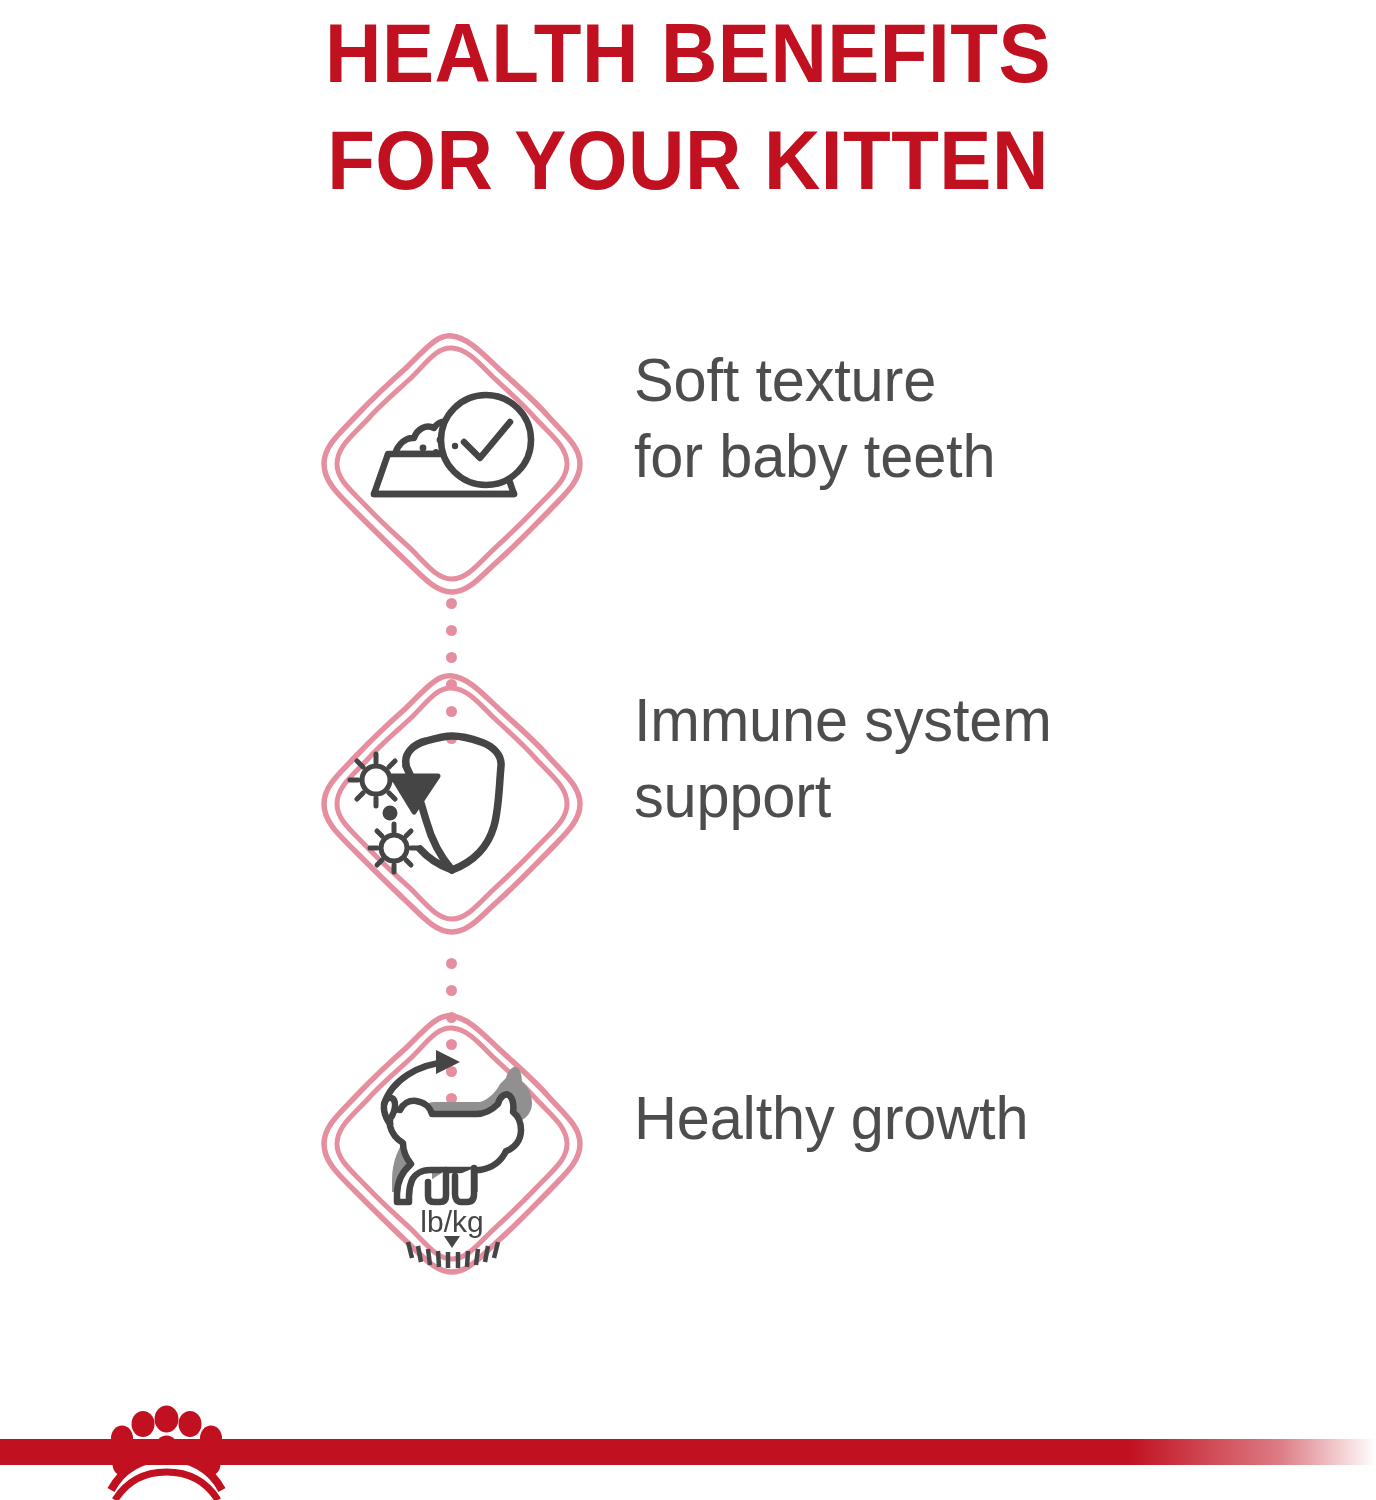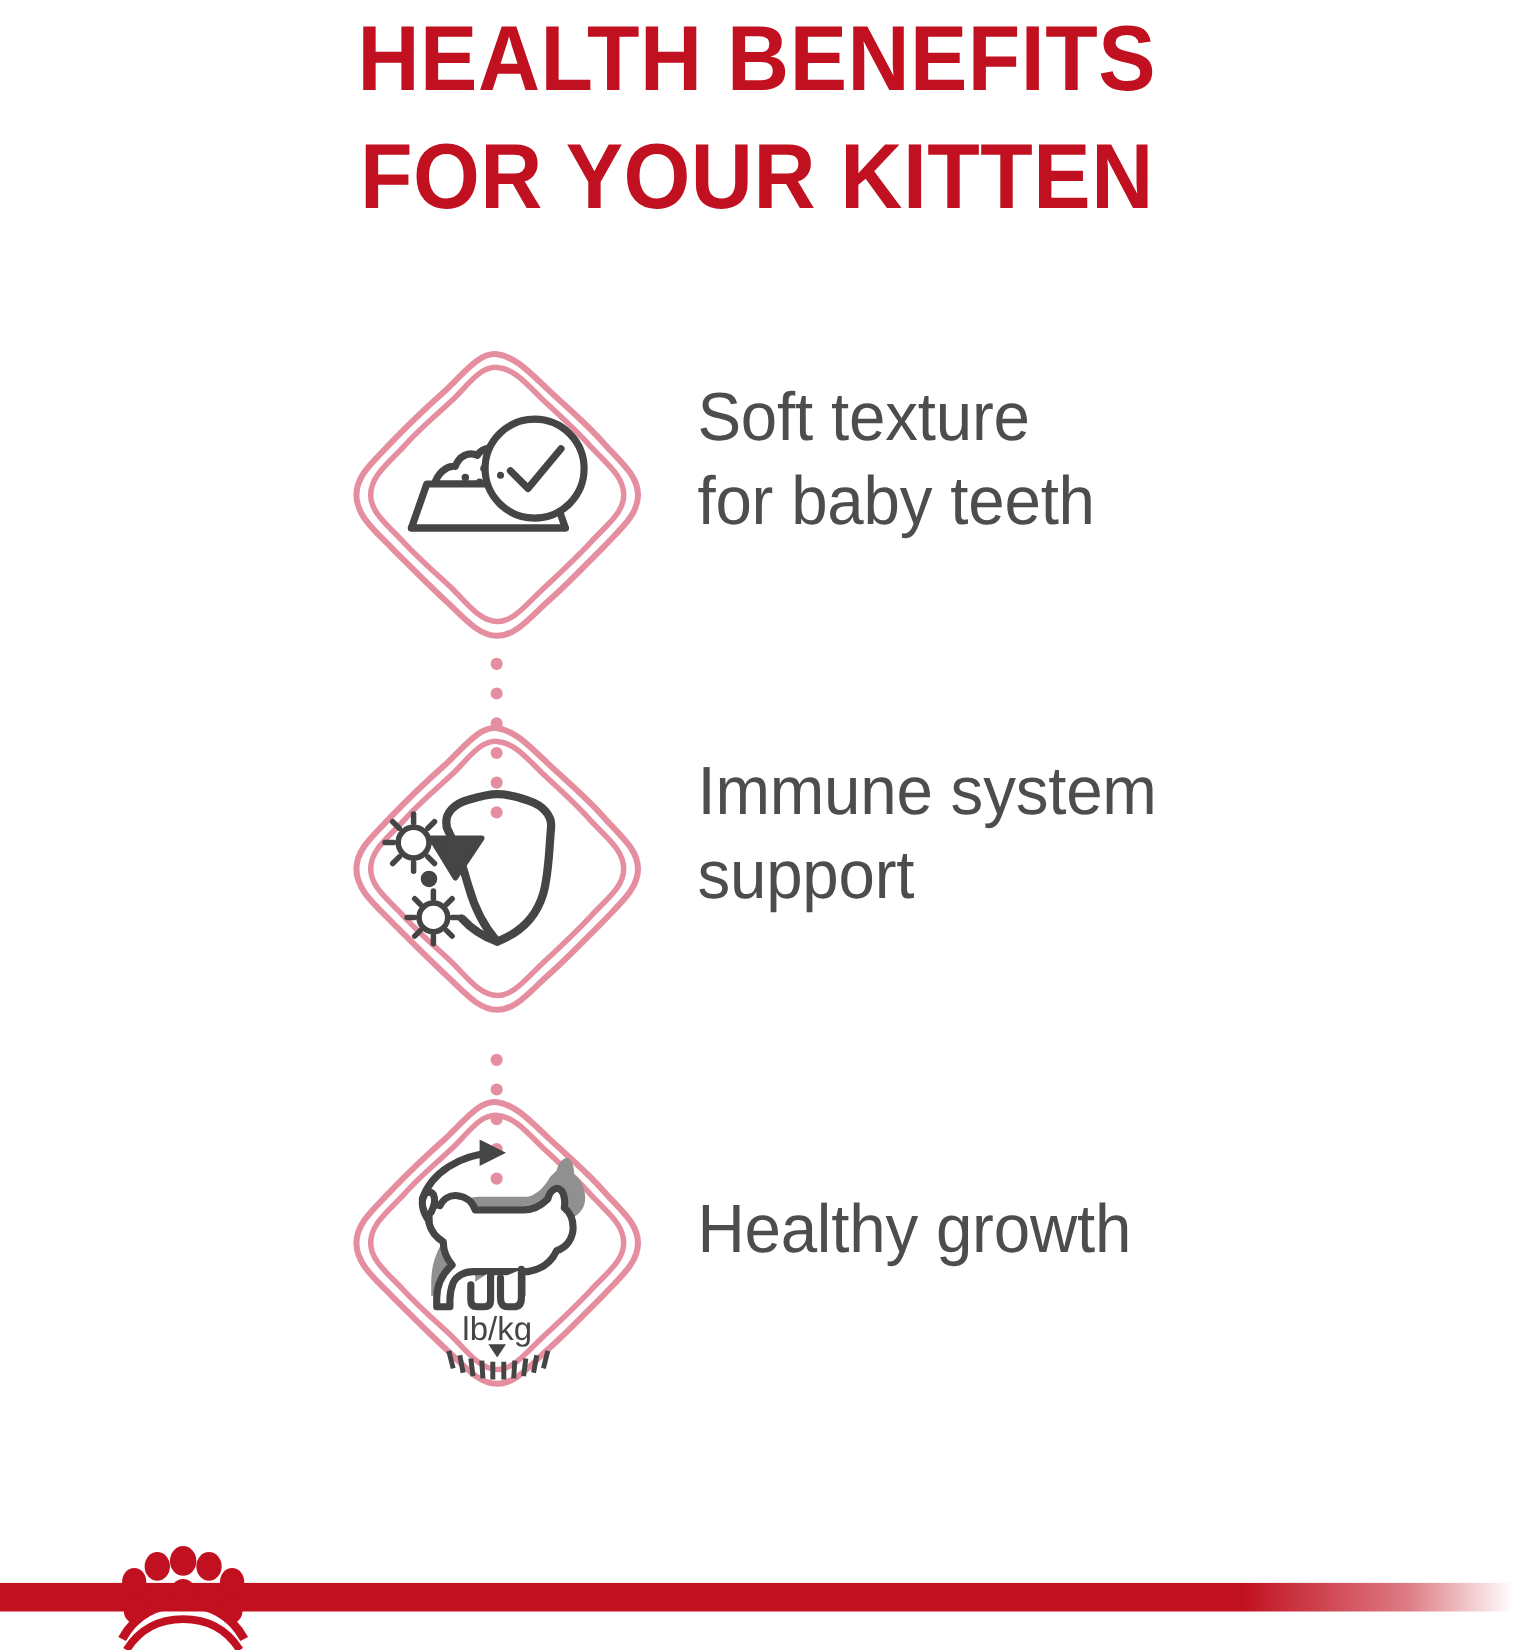--- a/index.html
+++ b/index.html
@@ -41,21 +41,21 @@
     top: 300px;
     width: 1136px;
   }
   .benefit-row {
     position: relative;
     height: 340px;
   }
   .badge {
     position: absolute;
     left: 318px;
-    top: 16px;
+    top: 30px;
     width: 268px;
     height: 268px;
   }
   .badge svg { display: block; width: 268px; height: 268px; }
 
   .benefit-text {
     position: absolute;
     left: 634px;
     width: 700px;
     color: #4D4D4D;

